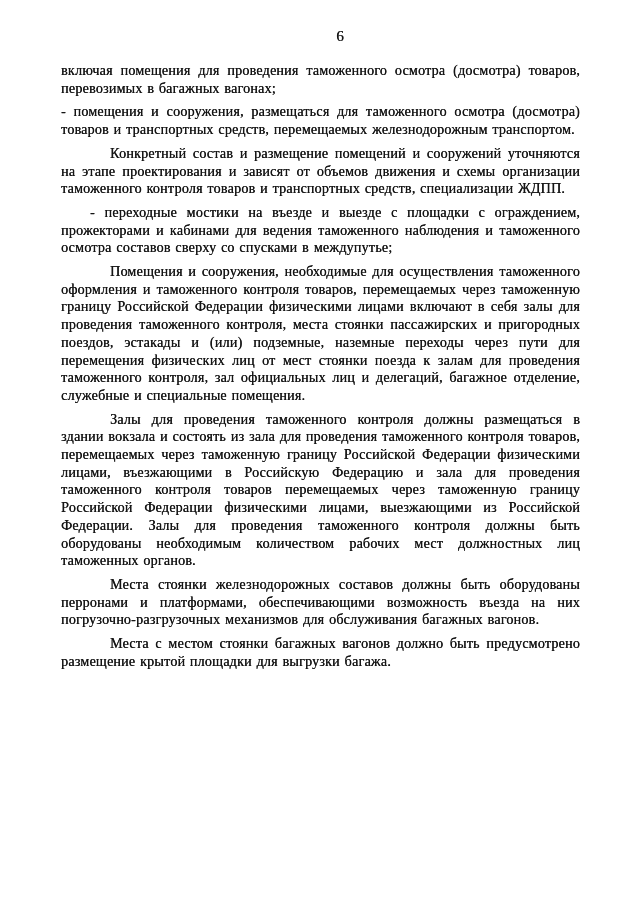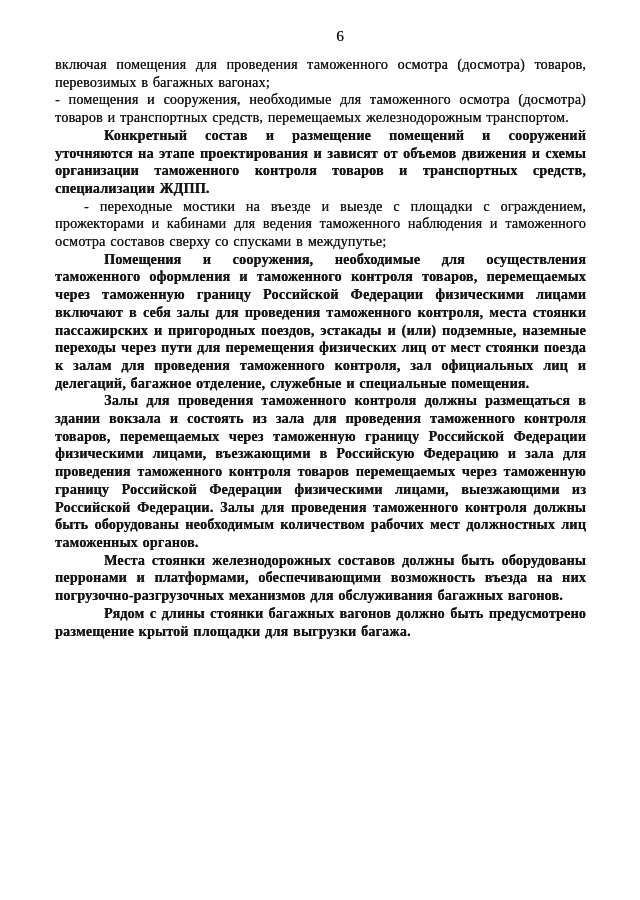--- a/index.html
+++ b/index.html
@@ -33,48 +33,47 @@
     left: 55px;
     width: 531px;
     font-size: 14.1px;
     line-height: 17.7px;
     letter-spacing: 0.2px;
     word-spacing: 1px;
     text-align: justify;
     text-shadow: 0.25px 0 0 currentColor;
   }
   .body-text p {
-    margin: 0;
+    margin: 6px;
     padding: 0;
   }
   
   .p-hang {
     margin-left: 37px;
   }
   
   .p-indent {
     text-indent: 49px;
-    font-weight: bold;
   }
   
   .p-dash {
     text-indent: 29px;
   }
 </style>
 </head>
 <body>
 
 <div class="page">
 
   <div class="page-number">6</div>
 
   <div class="body-text">
     <p class="p-hang">включая помещения для проведения таможенного осмотра (досмотра) товаров, перевозимых в багажных вагонах;</p>
-    <p class="p-hang">- помещения и сооружения, необходимые для таможенного осмотра (досмотра) товаров и транспортных средств, перемещаемых железнодорожным транспортом.</p>
+    <p class="p-hang">- помещения и сооружения, размещаться для таможенного осмотра (досмотра) товаров и транспортных средств, перемещаемых железнодорожным транспортом.</p>
     <p class="p-indent">Конкретный состав и размещение помещений и сооружений уточняются на этапе проектирования и зависят от объемов движения и схемы организации таможенного контроля товаров и транспортных средств, специализации ЖДПП.</p>
     <p class="p-dash">- переходные мостики на въезде и выезде с площадки с ограждением, прожекторами и кабинами для ведения таможенного наблюдения и таможенного осмотра составов сверху со спусками в междупутье;</p>
     <p class="p-indent">Помещения и сооружения, необходимые для осуществления таможенного оформления и таможенного контроля товаров, перемещаемых через таможенную границу Российской Федерации физическими лицами включают в себя залы для проведения таможенного контроля, места стоянки пассажирских и пригородных поездов, эстакады и (или) подземные, наземные переходы через пути для перемещения физических лиц от мест стоянки поезда к залам для проведения таможенного контроля, зал официальных лиц и делегаций, багажное отделение, служебные и специальные помещения.</p>
     <p class="p-indent">Залы для проведения таможенного контроля должны размещаться в здании вокзала и состоять из зала для проведения таможенного контроля товаров, перемещаемых через таможенную границу Российской Федерации физическими лицами, въезжающими в Российскую Федерацию и зала для проведения таможенного контроля товаров перемещаемых через таможенную границу Российской Федерации физическими лицами, выезжающими из Российской Федерации. Залы для проведения таможенного контроля должны быть оборудованы необходимым количеством рабочих мест должностных лиц таможенных органов.</p>
     <p class="p-indent">Места стоянки железнодорожных составов должны быть оборудованы перронами и платформами, обеспечивающими возможность въезда на них погрузочно-разгрузочных механизмов для обслуживания багажных вагонов.</p>
-    <p class="p-indent">Рядом с длины стоянки багажных вагонов должно быть предусмотрено размещение крытой площадки для выгрузки багажа.</p>
+    <p class="p-indent">Места с местом стоянки багажных вагонов должно быть предусмотрено размещение крытой площадки для выгрузки багажа.</p>
   </div>
 
 </div>
 
 </body></html>

